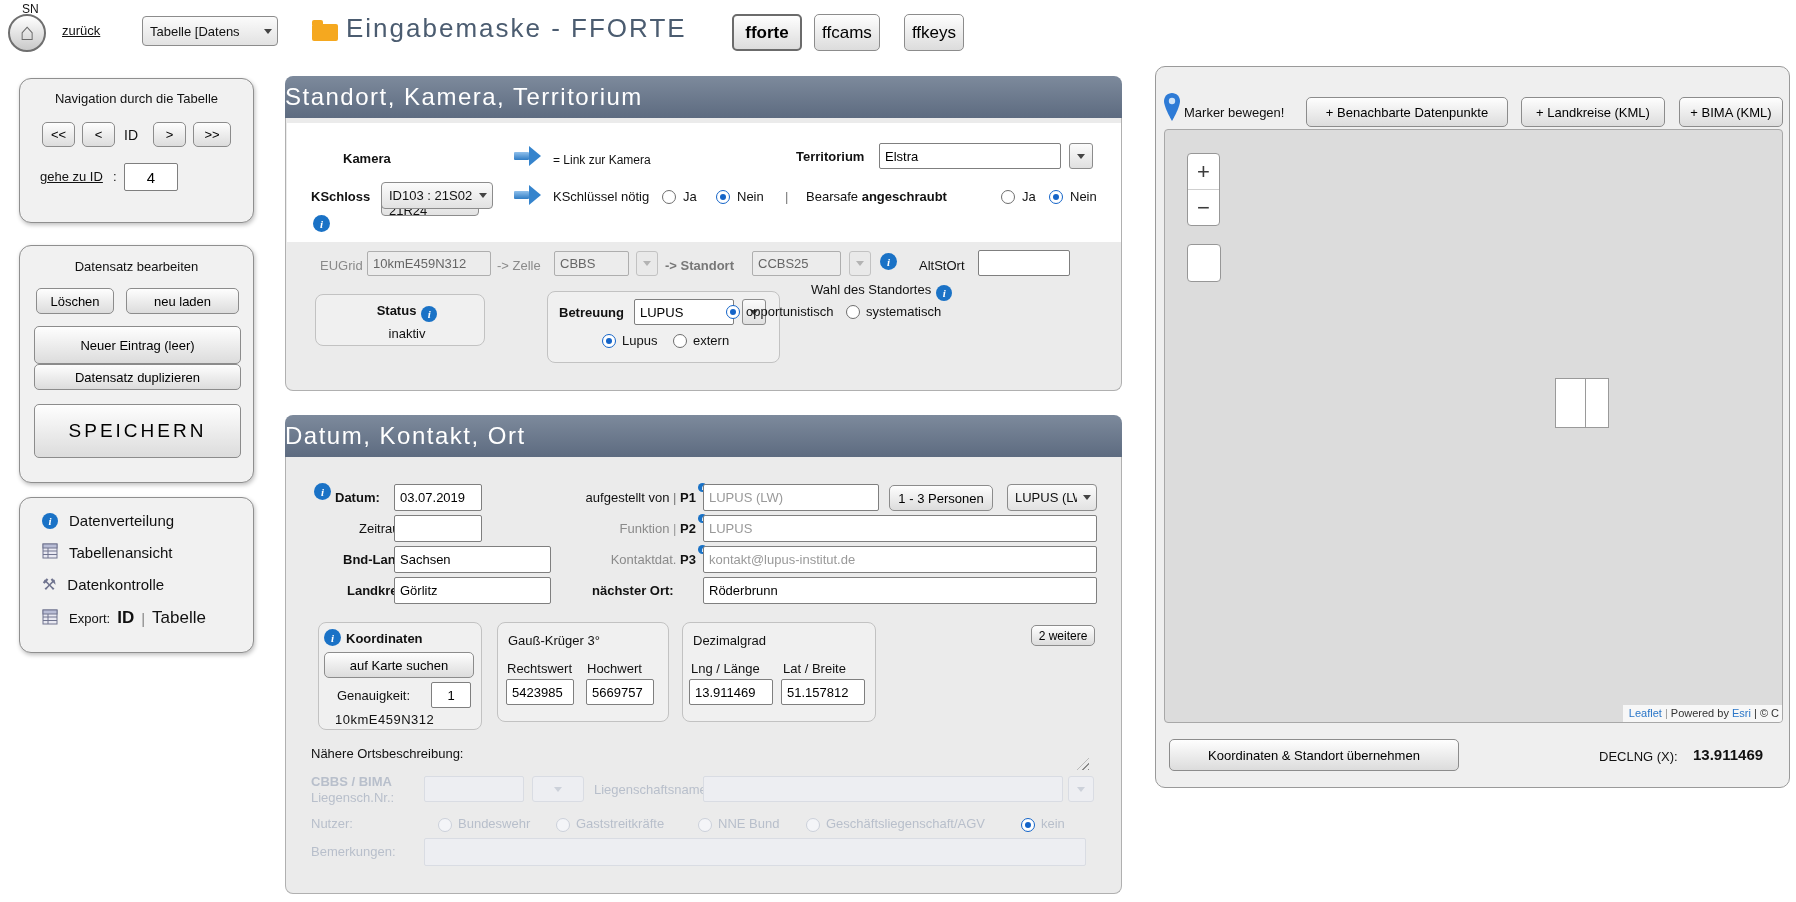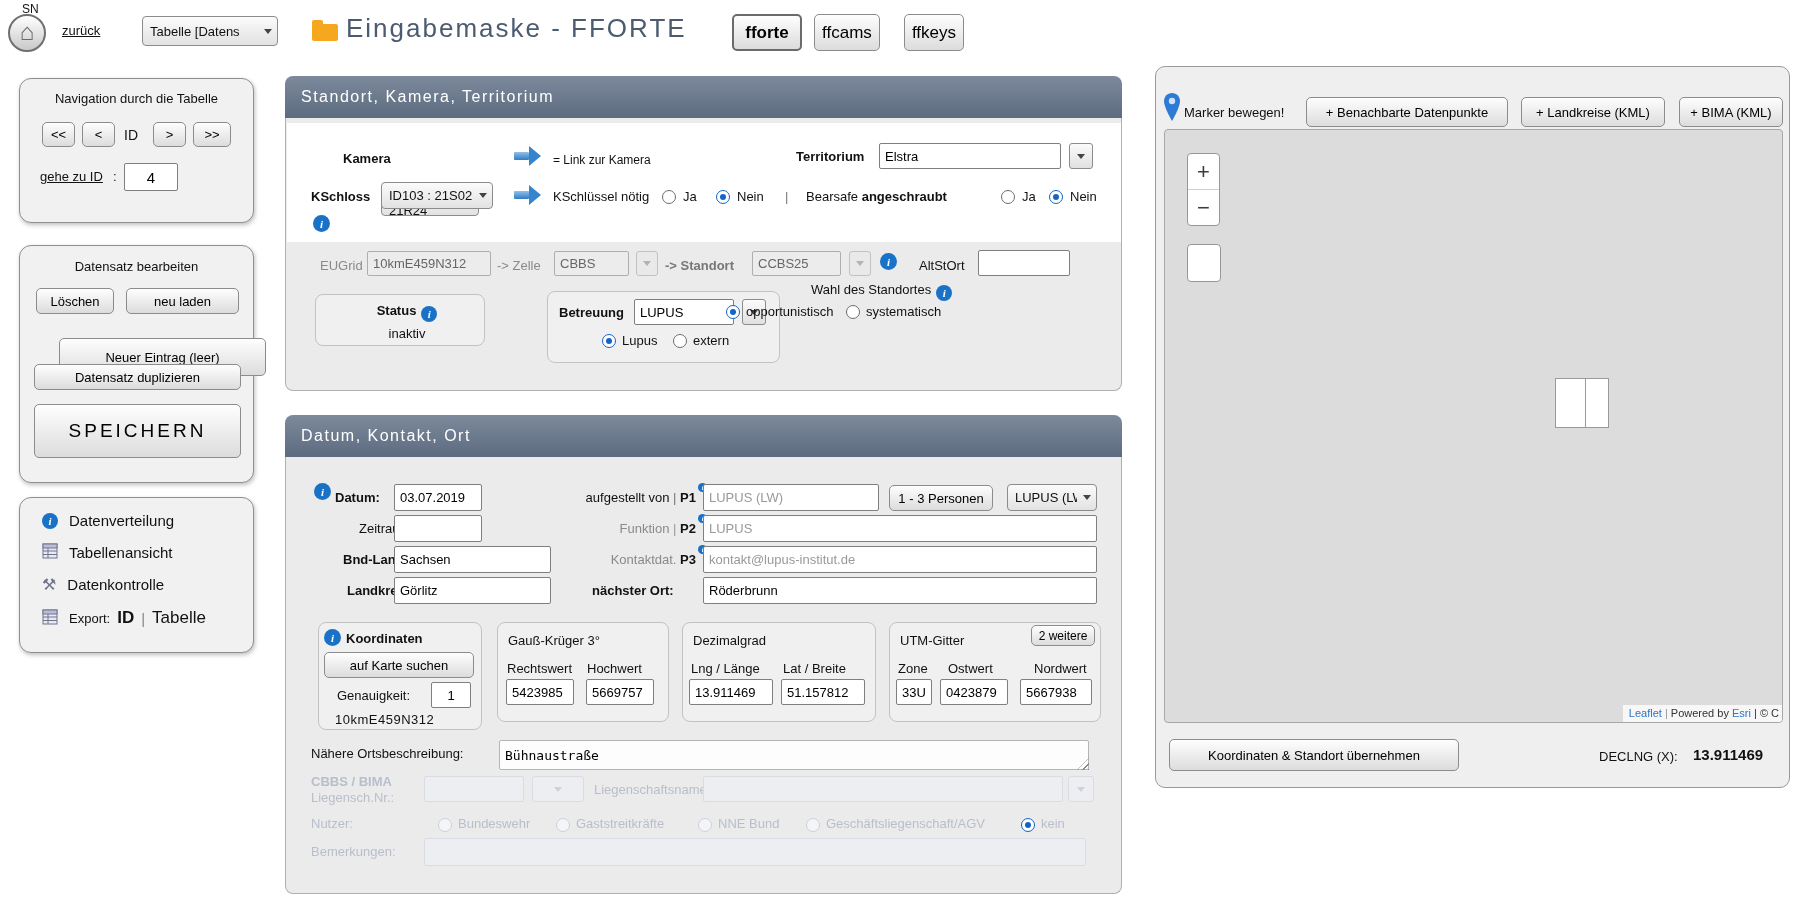--- a/index.html
+++ b/index.html
@@ -25,22 +25,22 @@
 
   
   .box {
     position:absolute; background:#f1f1f1; border:1px solid #8f8f8f;
     border-radius:12px; box-shadow:1px 2px 4px rgba(0,0,0,.25); box-sizing:border-box;
   }
 
   
   .panel-hdr {
     position:absolute; background:linear-gradient(#7d8a9c,#5d6b80);
-    border-radius:8px 8px 0 0; color:#fff; font-size:16px; letter-spacing:1.5px;
-    display:flex; align-items:center; padding-left:16px; box-sizing:border-box;
+    border-radius:8px 8px 0 0; color:#fff; font-size:24px; letter-spacing:1.5px;
+    display:flex; align-items:center; box-sizing:border-box;
   }
   .panel-body {
     position:absolute; background:#ebebeb; border:1px solid #b0b0b0; border-top:none;
     border-radius:0 0 8px 8px; box-sizing:border-box;
   }
   .subbox {
     position:absolute; background:#f0f0f0; border:1px solid #c2c2c2;
     border-radius:8px; box-sizing:border-box;
   }
 
@@ -195,21 +195,21 @@
   <div class="btn" style="left:173px; top:43px; width:38px; height:25px;">&gt;&gt;</div>
   <div class="lbl underline" style="left:20px; top:90px;">gehe zu ID</div>
   <div class="lbl" style="left:93px; top:90px;">:</div>
   <input class="inp center" style="left: 104px; top: 84px; width: 54px; height: 28px; font-size: 15px;" value="4">
 </div>
 
 <div class="box" style="left:19px; top:245px; width:235px; height:238px;">
   <div class="lbl" style="left:0; top:13px; width:233px; text-align:center;">Datensatz bearbeiten</div>
   <div class="btn" style="left:16px; top:42px; width:78px; height:26px;">Löschen</div>
   <div class="btn" style="left:106px; top:42px; width:113px; height:26px;">neu laden</div>
-  <div class="btn" style="left:14px; top:92px; width:207px; height:38px;margin-left:25px;">Neuer Eintrag (leer)</div>
+  <div class="btn" style="left:14px; top:80px; width:207px; height:38px;">Neuer Eintrag (leer)</div>
   <div class="btn" style="left:14px; top:118px; width:207px; height:26px;">Datensatz duplizieren</div>
   <div class="btn" style="left:14px; top:158px; width:207px; height:54px; font-size:19px; letter-spacing:3px;">SPEICHERN</div>
 </div>
 
 <div class="box" style="left:19px; top:497px; width:235px; height:156px;">
   <div class="link-row" style="top:14px;">
     <span class="info inline" style="margin:0;"></span>
     <span>Datenverteilung</span>
   </div>
   <div class="link-row" style="top:45px;">
@@ -395,33 +395,23 @@
   </div>
 
   <div class="subbox" style="left:396px; top:165px; width:194px; height:100px;">
     <div class="lbl" style="left:10px; top:10px;">Dezimalgrad</div>
     <div class="lbl" style="left:8px; top:38px;">Lng / Länge</div>
     <div class="lbl" style="left:100px; top:38px;">Lat / Breite</div>
     <input class="inp" style="left: 6px; top: 56px; width: 84px; height: 26px;" value="13.911469">
     <input class="inp" style="left: 98px; top: 56px; width: 84px; height: 26px;" value="51.157812">
   </div>
 
-  <div class="subbox" style="left:603px; top:165px; width:212px; height:100px;">
-    <div class="lbl" style="left:10px; top:10px;">UTM-Gitter</div>
-    <div class="lbl" style="left:8px; top:38px;">Zone</div>
-    <div class="lbl" style="left:58px; top:38px;">Ostwert</div>
-    <div class="lbl" style="left:144px; top:38px;">Nordwert</div>
-    <input class="inp" style="left: 6px; top: 56px; width: 36px; height: 26px;" value="33U">
-    <input class="inp" style="left: 50px; top: 56px; width: 68px; height: 26px;" value="0423879">
-    <input class="inp" style="left: 130px; top: 56px; width: 72px; height: 26px;" value="5667938">
-  </div>
   <div class="btn small" style="left:745px; top:168px; width:64px; height:21px; font-size:12px;">2 weitere</div>
 
   <div class="lbl" style="left:25px; top:289px;">Nähere Ortsbeschreibung:</div>
-  <input class="inp mono" style="left: 213px; top: 283px; width: 590px; height: 30px;" value="Bühnaustraße">
   <span class="grip" style="left:791px; top:301px;"></span>
 
   <div class="lbl b fade" style="left:25px; top:317px;">CBBS / BIMA</div>
   <div class="lbl fade" style="left:25px; top:333px;">Liegensch.Nr.:</div>
   <input class="inp fade-inp" style="left: 138px; top: 319px; width: 100px; height: 26px;" disabled="">
   <div class="combo-btn fade" style="left:246px; top:319px; width:52px; height:26px;">
     <span class="chev"></span>
   </div>
   <div class="lbl fade" style="left:308px;top:325px;">Liegenschaftsname:</div>
   <input class="inp fade-inp" style="left: 417px; top: 319px; width: 360px; height: 26px;" disabled="">

